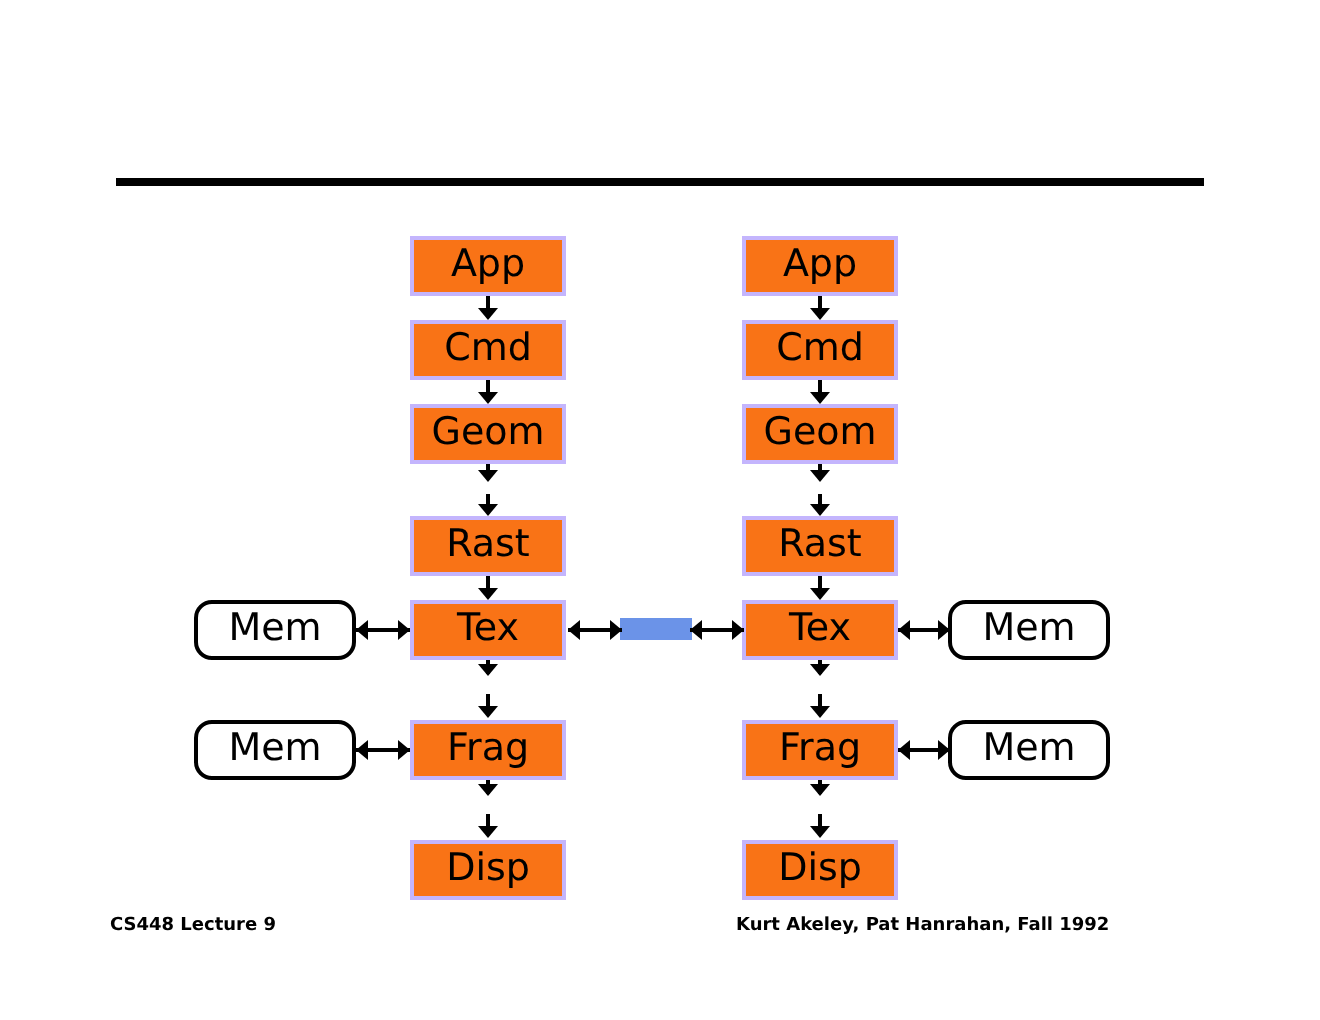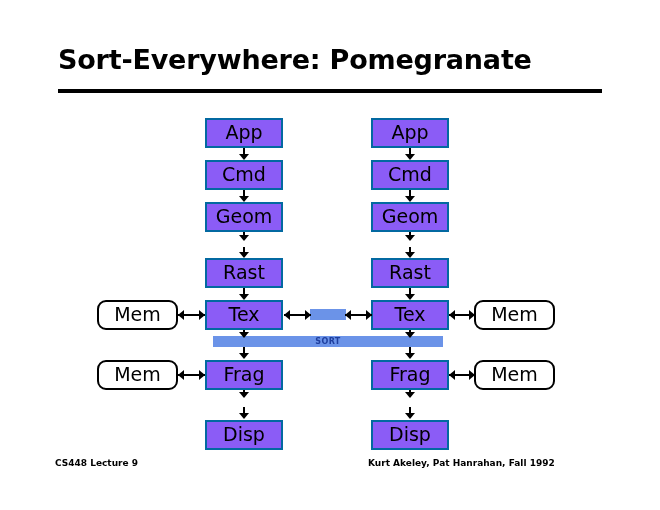--- a/index.html
+++ b/index.html
@@ -52,22 +52,22 @@
     width: 660px;
     height: 510px;
   }
 
   
   .stage-box {
     position: absolute;
     width: 78px;
     height: 30px;
     box-sizing: border-box;
-    border: 2px solid #0369a1;
-    background: #8b5cf6;
+    border: 2px solid #c4b5fd;
+    background: #f97316;
     display: flex;
     align-items: center;
     justify-content: center;
     font-size: 19px;
     line-height: 1;
     color: #000000;
     font-family: "DejaVu Sans", sans-serif;
   }
   .stage-box > span { display: block; margin-top: -1px; }
 
@@ -167,21 +167,20 @@
     font-family: "DejaVu Sans", sans-serif;
   }
   #footer-left  { left: 55px;  top: 458px; }
   #footer-right { left: 368px; top: 458px; }
 </style>
 </head>
 <body>
 
 <div id="slide">
 
-  <div id="slide-title">Sort-Everywhere: Pomegranate</div>
   <div id="title-rule"></div>
 
   <div id="diagram">
 
     <div class="stage-box" style="left:205px; top:118px;">
       <span>App</span>
     </div>
     <div class="stage-box" style="left:205px; top:160px;">
       <span>Cmd</span>
     </div>
@@ -229,23 +228,20 @@
     <div class="mem-box" style="left:97px; top:360px;">
       <span>Mem</span>
     </div>
     <div class="mem-box" style="left:474px; top:300px;">
       <span>Mem</span>
     </div>
     <div class="mem-box" style="left:474px; top:360px;">
       <span>Mem</span>
     </div>
 
-    <div class="net-bar" style="left:213px; top:336px; width:230px; background:#6b93e8;">
-      <span class="net-label" style="color:#1f3f9e;">SORT</span>
-    </div>
 
     <div class="net-stub" style="left:310px; top:309px; width:36px; background:#6b93e8;"></div>
 
     <div class="v-arrow" style="left:238px; top:148px; height:12px;">
       <div class="shaft" style="height:7px;"></div>
         <div class="head" style="top:6px;"></div>
     </div>
 
     <div class="v-arrow" style="left:238px; top:190px; height:12px;">
       <div class="shaft" style="height:7px;"></div>

